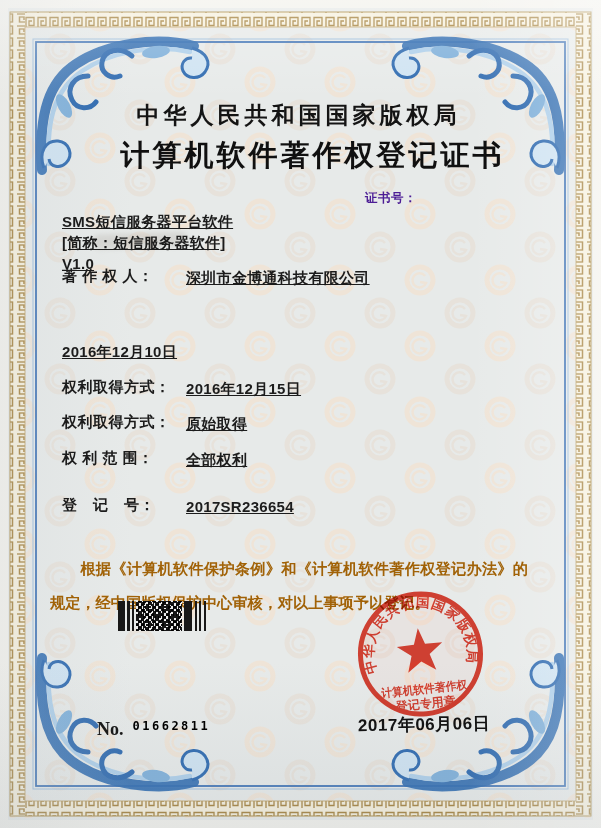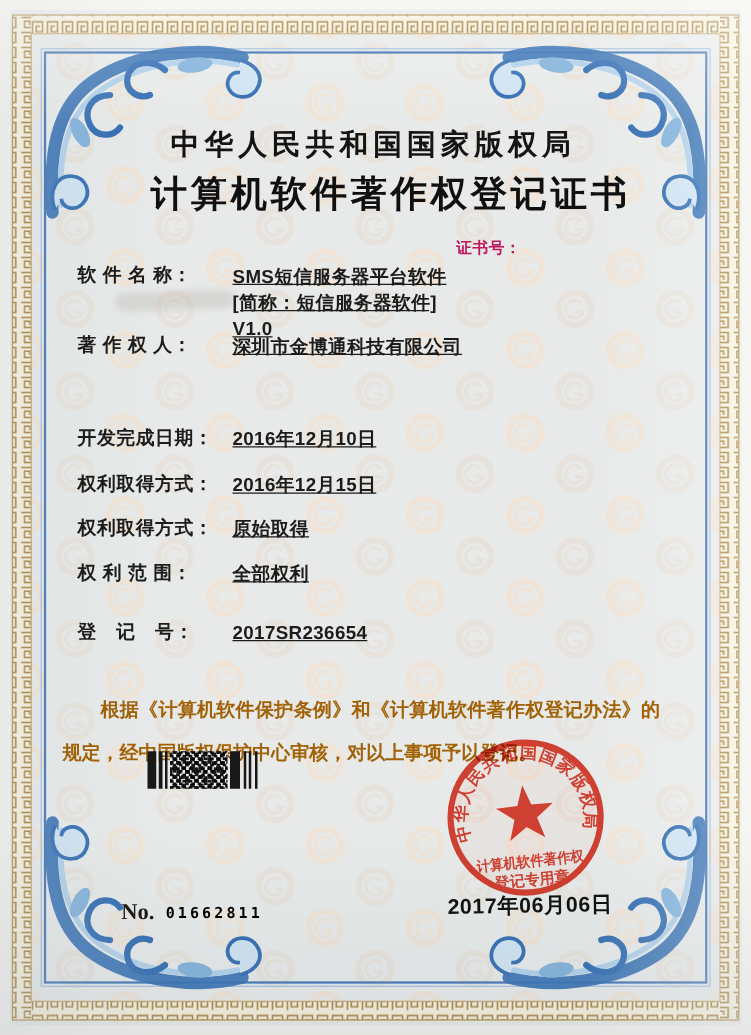--- a/index.html
+++ b/index.html
@@ -28,21 +28,21 @@
     font-family:"Liberation Serif","DejaVu Serif",serif;
     font-size:23px;font-weight:900;letter-spacing:4px;color:#141414;
   }
   .cert-title{
     position:absolute;left:36px;right:40px;top:136px;text-align:center;
     font-family:"Liberation Serif","DejaVu Serif",serif;
     font-size:29px;font-weight:900;letter-spacing:3px;color:#101010;margin-left:28px;
   }
   .certno{
     position:absolute;left:365px;top:190px;font-size:12.5px;font-weight:600;
-    color:#be185d;letter-spacing:.5px;display:flex;gap:14px;
+    color:#4c1d95;letter-spacing:.5px;display:flex;gap:14px;
   }
   .row{position:absolute;left:62px;display:flex;align-items:flex-start;}
   .lbl{width:124px;font-size:15px;font-weight:700;letter-spacing:.5px;flex:none;}
   .val{font-size:15px;font-weight:700;letter-spacing:.3px;line-height:21px;text-decoration:underline;}
   .r0{top:211px}.r1{top:267px}.r2{top:341px}.r3{top:378px}.r4{top:413px}.r5{top:449px}.r6{top:496px}
   .statement{
     position:absolute;left:50px;top:552px;width:478px;
     font-size:15.2px;font-weight:600;line-height:34px;
     text-align:justify;text-indent:2em;color:#a16207;
   }
@@ -57,21 +57,21 @@
       repeating-conic-gradient(#181818 0 25%,#f6f6f6 0 50%) 0 0/5px 5px;
     background-blend-mode:multiply;
   }
   
   .seal{position:absolute;left:350px;top:588px;z-index:2;transform:rotate(-6deg);opacity:.93;mix-blend-mode:multiply;}
   .seal-date{
     position:absolute;left:358px;top:713px;z-index:3;
     font-size:17px;font-weight:900;letter-spacing:.5px;color:#131313;
     transform:rotate(-1deg);
   }
-  .serial{position:absolute;left:97px;top:719px;display:flex;align-items:center;gap:9px;z-index:2;}
+  .serial{position:absolute;left:97px;top:719px;display:flex;align-items:flex-start;gap:9px;z-index:2;}
   .serial .pfx{font-family:"Liberation Serif","DejaVu Serif",serif;font-size:18px;font-weight:900;color:#1a1a1a;}
   .serial .num{font-family:"DejaVu Sans Mono","Liberation Mono",monospace;font-size:12px;font-weight:600;letter-spacing:2.5px;color:#000000;}
 </style>
 </head>
 <body>
 
 <svg id="deco" width="601" height="828" viewBox="0 0 601 828">
   <defs>
     <pattern id="gkh" width="12" height="15" patternUnits="userSpaceOnUse">
       <rect width="12" height="15" fill="#f6f0dd"></rect>
@@ -134,33 +134,31 @@
 
 <div class="content">
   <div class="authority">中华人民共和国国家版权局</div>
   <div class="cert-title">计算机软件著作权登记证书</div>
 
   <div class="certno">
     <span>证书号：</span>
   </div>
 
   <div class="row r0">
-    <span class="lbl">软 件 名 称：</span>
     <span class="val">
       <div>SMS短信服务器平台软件</div>
       <div>[简称：短信服务器软件]</div>
       <div>V1.0</div>
     </span>
   </div>
   <div class="row r1">
     <span class="lbl">著 作 权 人：</span>
     <span class="val">深圳市金博通科技有限公司</span>
   </div>
   <div class="row r2">
-    <span class="lbl">开发完成日期：</span>
     <span class="val">2016年12月10日</span>
   </div>
   <div class="row r3">
     <span class="lbl">权利取得方式：</span>
     <span class="val">2016年12月15日</span>
   </div>
   <div class="row r5">
     <span class="lbl">权 利 范 围：</span>
     <span class="val">全部权利</span>
   </div>

